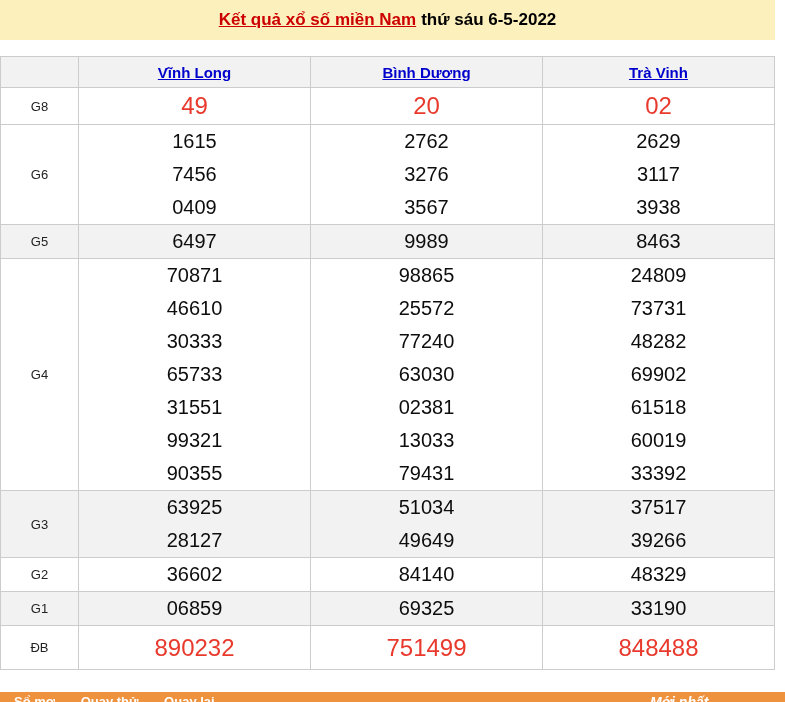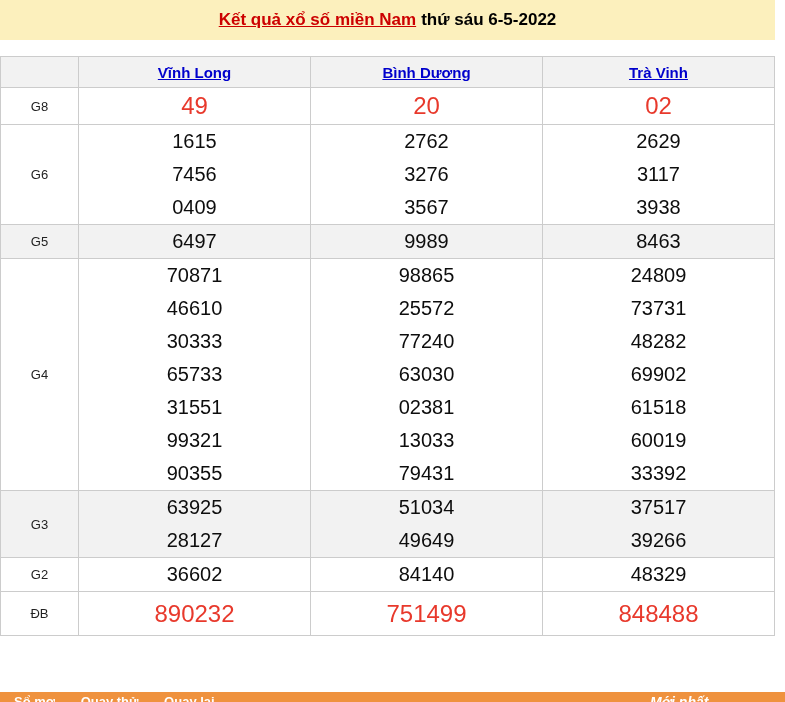--- a/index.html
+++ b/index.html
@@ -177,20 +177,32 @@
         <td>
           <div class="num">36602</div>
         </td>
         <td>
           <div class="num">84140</div>
         </td>
         <td>
           <div class="num">48329</div>
         </td>
       </tr>
+      <tr class="shade">
+        <th>G1</th>
+        <td>
+          <div class="num">06859</div>
+        </td>
+        <td>
+          <div class="num">69325</div>
+        </td>
+        <td>
+          <div class="num">33190</div>
+        </td>
+      </tr>
       <tr class=" highlight">
         <th>ĐB</th>
         <td>
           <div class="num">890232</div>
         </td>
         <td>
           <div class="num">751499</div>
         </td>
         <td>
           <div class="num">848488</div>

